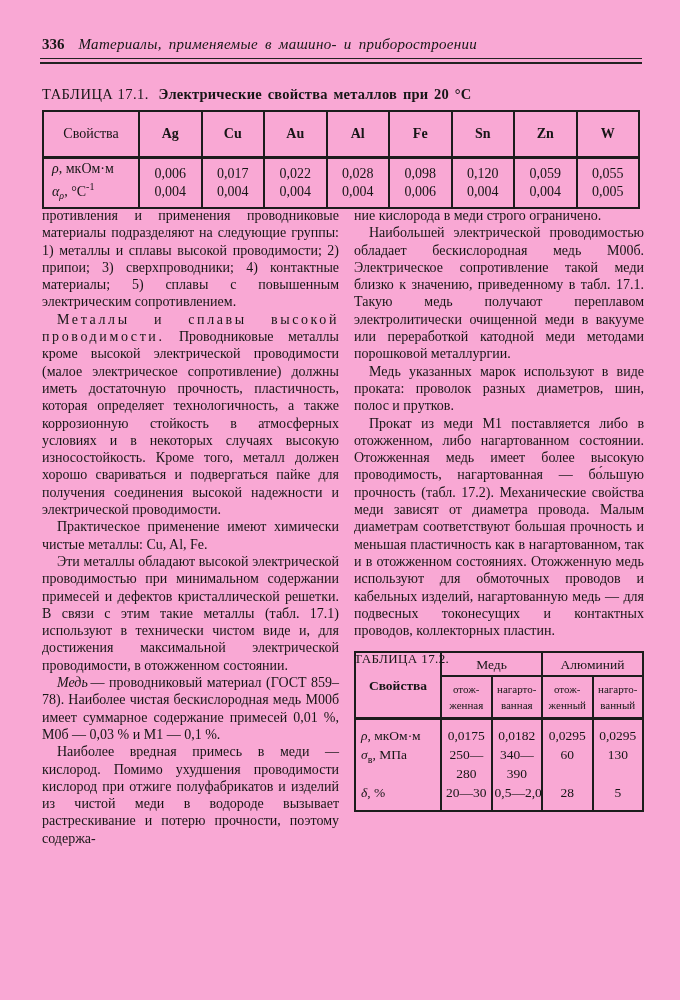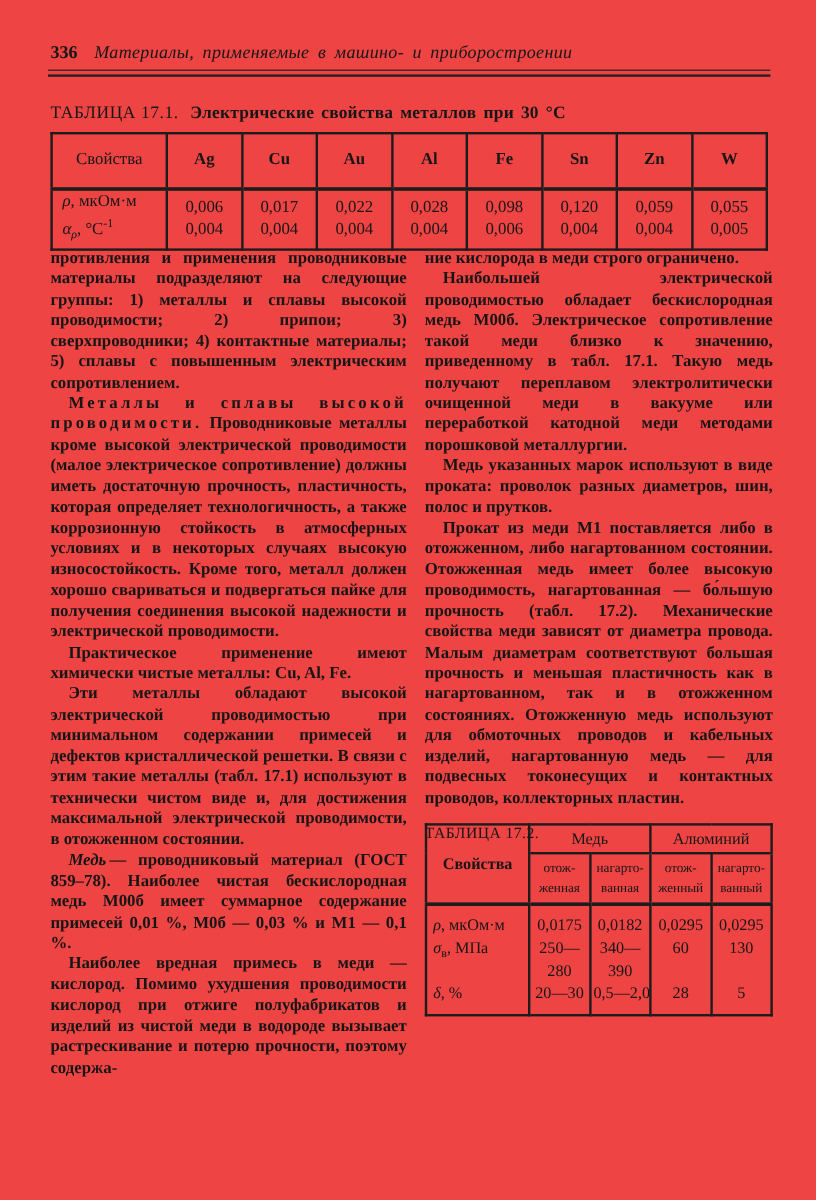--- a/index.html
+++ b/index.html
@@ -1,17 +1,17 @@
 <!DOCTYPE html>
 <html lang="ru"><head>
 <meta charset="utf-8">
 <style>
   html,body{margin:0;padding:0;}
   body{width:680px;height:1000px;background:#e9e7e2;}
-  .page{position:relative;width:680px;height:1000px;background:#ef4444;
+  .page{position:relative;width:680px;height:1000px;background:#f9a8d4;
         font-family:"Liberation Serif",serif;color:#161616;overflow:hidden;}
   
   .runhead{position:absolute;left:42px;top:36px;width:600px;font-size:15px;white-space:nowrap;}
   .pageno{font-weight:bold;font-style:normal;margin-right:14px;}
   .runtitle{font-style:italic;letter-spacing:.3px;word-spacing:3px;}
   .headrule{position:absolute;left:40px;top:58px;width:602px;height:3px;
             border-top:1.5px solid #222;border-bottom:2.5px solid #222;}
   
   .t1title{position:absolute;left:42px;top:86px;font-size:14.5px;white-space:nowrap;}
   .t1title .lbl{font-weight:normal;letter-spacing:.5px;margin-right:6px;}
@@ -27,21 +27,21 @@
   .numline{line-height:18px;}
   .propline{line-height:18px;white-space:nowrap;}
   .gsym{font-style:italic;}
   sub{font-size:10px;}
   sup{font-size:10px;}
   
   .col{position:absolute;top:207px;font-size:14px;line-height:17.3px;text-align:justify;
        hyphens:auto;-webkit-hyphens:auto;}
   .colL{left:42px;width:297px;}
   .colR{left:354px;width:290px;}
-  .col p{margin:0;font-weight:bold;}
+  .col p{margin:0;}
   .col p.ind{text-indent:15px;}
   .sperr{letter-spacing:2.6px;word-spacing:4px;}
   .ital{font-style:italic;}
   
   .t2title{position:relative;margin-top:12px;padding-left:103px;font-size:13px;
            line-height:16.5px;text-align:left;hyphens:auto;}
   .t2lbl{position:absolute;left:0;top:0;letter-spacing:.4px;white-space:nowrap;}
   .t2desc{font-weight:bold;}
   .t2{margin-top:9px;width:100%;font-size:13.5px;table-layout:fixed;}
   .t2 th,.t2 td{border:2px solid #1c1c1c;padding:1px 2px;}
@@ -58,21 +58,21 @@
 
 <div class="page">
 
   <div class="runhead">
     <span class="pageno">336</span><span class="runtitle">Материалы, применяемые в машино- и приборостроении</span>
   </div>
   <div class="headrule"></div>
 
   <div class="t1title">
     <span class="lbl">ТАБЛИЦА 17.1.</span>
-    <b>Электрические свойства металлов при 30 °С</b>
+    <b>Электрические свойства металлов при 20 °С</b>
   </div>
 
   <table class="t1">
     <tbody>
         <tr>
       <th class="props">Свойства</th>
       <th>Ag</th>
       <th>Cu</th>
       <th>Au</th>
       <th>Al</th>

